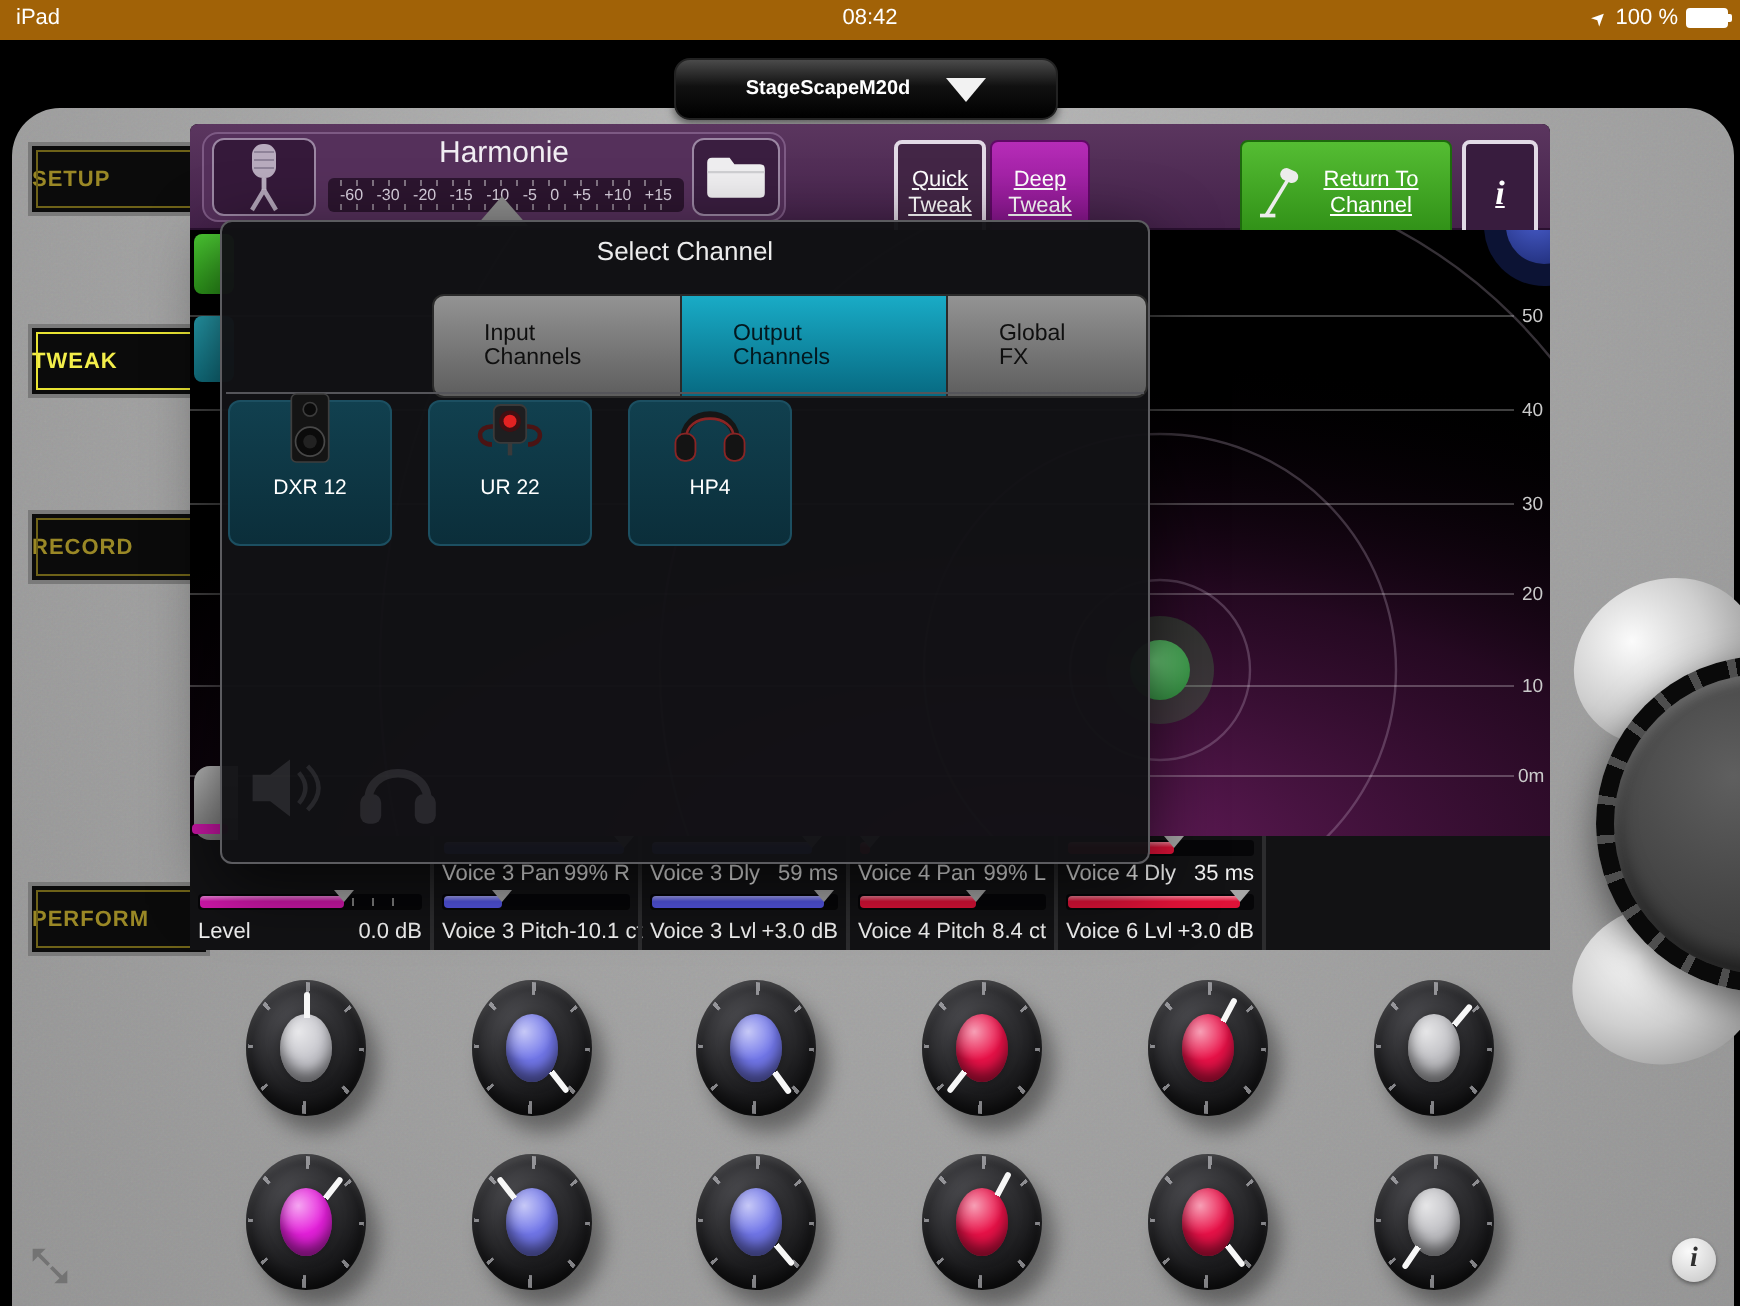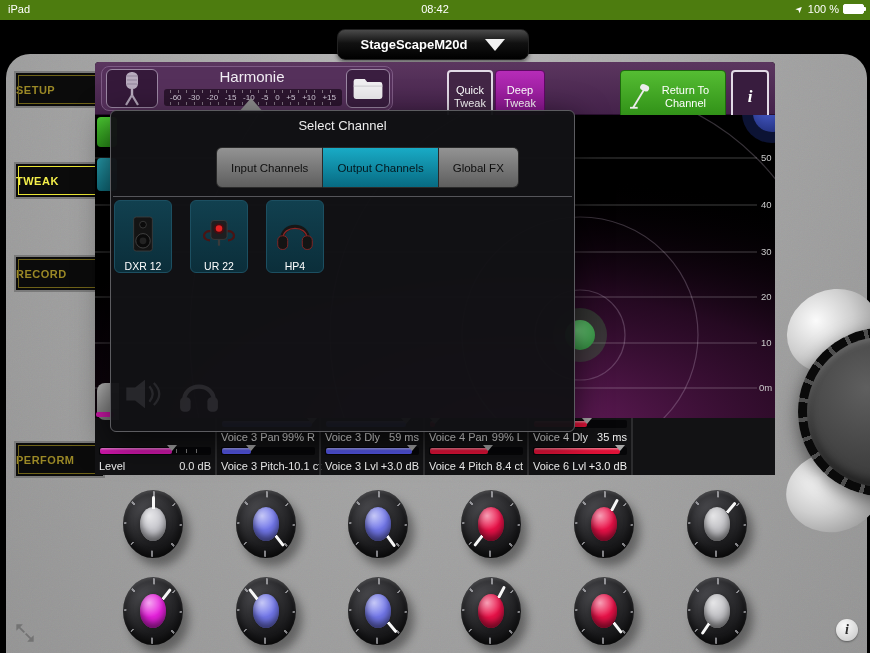--- a/index.html
+++ b/index.html
@@ -1,37 +1,37 @@
 <!DOCTYPE html>
 <html><head>
 <meta charset="utf-8">
 <style>
   html,body{margin:0;padding:0;background:#000;}
   *{box-sizing:border-box;}
   body{font-family:"Liberation Sans","DejaVu Sans",sans-serif;}
   #stage{position:relative;width:870px;height:653px;overflow:hidden;background:#000;}
 
   
-  .statusbar{position:absolute;left:0;top:0;width:870px;height:20px;background:#4d7c0f;color:#fff;font-size:11px;}
+  .statusbar{position:absolute;left:0;top:0;width:870px;height:20px;background:#a16207;color:#fff;font-size:11px;}
   .sb-left{position:absolute;left:8px;top:3px;}
   .sb-time{position:absolute;left:0;right:0;top:3px;text-align:center;font-weight:normal;}
   .sb-right{position:absolute;right:6px;top:3px;display:flex;align-items:center;gap:4px;}
   .loc-arrow{display:inline-block;transform:rotate(-45deg);font-size:9px;line-height:1;}
   .batt{width:21px;height:10px;border:1px solid #fff;border-radius:2px;background:#fff;position:relative;}
   .batt::after{content:"";position:absolute;right:-3px;top:2px;width:2px;height:4px;background:#fff;border-radius:0 1px 1px 0;}
 
   
   .bezel{position:absolute;left:6px;top:54px;width:861px;height:599px;border-radius:24px 24px 0 0;
     background:radial-gradient(ellipse at 50% -10%,#b9b9b9,#a2a2a2 55%,#949494 100%);}
   .noise{position:absolute;inset:0;border-radius:24px 24px 0 0;opacity:.08;pointer-events:none;}
 
   
   .title-btn{position:absolute;left:337px;top:29px;width:192px;height:31px;border-radius:8px;
     background:linear-gradient(#4a4a4a,#111 45%,#000);border:1px solid #222;color:#fff;
-    display:flex;align-items:center;justify-content:center;gap:18px;font-size:13px;font-weight:bold;
+    display:flex;align-items:center;justify-content:center;gap:18px;font-size:10px;font-weight:bold;
     box-shadow:0 2px 4px rgba(0,0,0,.5);}
   .title-caret{width:0;height:0;border-left:10px solid transparent;border-right:10px solid transparent;border-top:12px solid #f2f2f2;}
 
   
   .side-btn{position:absolute;left:14px;width:91px;height:37px;background:#0b0b0b;border:2px solid #7a7a7a;
     color:var(--txt);font-size:11px;font-weight:bold;letter-spacing:.5px;display:flex;align-items:center;}
   .side-btn::before{content:"";position:absolute;inset:2px;border:1px solid var(--yl);}
   .side-btn{--yl:#6e6218;--txt:#9a8826;}
   .side-btn.active{--yl:#e9e433;--txt:#f3ee4a;}
 
@@ -42,21 +42,21 @@
   .micbox{position:absolute;left:4px;top:2px;width:52px;height:39px;background:#35193a;border:1px solid #9b87a3;border-radius:6px;display:flex;align-items:center;justify-content:center;}
   .chan-name{position:absolute;left:60px;top:1px;width:180px;text-align:center;color:#f1edf3;font-size:15px;}
   .meter{position:absolute;left:62px;top:22px;width:178px;height:17px;background:#2c152f;border-radius:3px;
     display:flex;align-items:center;justify-content:space-between;padding:0 6px;color:#d8d0de;font-size:8px;}
   .meter::before,.meter::after{content:"";position:absolute;left:6px;right:6px;height:3px;
     background:repeating-linear-gradient(90deg,rgba(255,255,255,.4) 0 1px,transparent 1px 8px);}
   .meter::before{top:1px;} .meter::after{bottom:1px;}
   .meter-ptr{position:absolute;left:47%;top:31px;width:0;height:0;border-left:13px solid transparent;border-right:13px solid transparent;border-bottom:15px solid #8d8d8d;}
   .folder-btn{position:absolute;left:244px;top:2px;width:44px;height:39px;background:#3a1e40;border:1px solid #9b87a3;border-radius:6px;display:flex;align-items:center;justify-content:center;}
   .tb-btn{position:absolute;top:8px;height:54px;border-radius:4px;color:#fff;font-size:11px;line-height:1.2;
-    display:flex;align-items:center;justify-content:center;text-align:center;}
+    display:flex;align-items:center;justify-content:center;text-align:center;text-decoration:underline;}
   .quick{left:352px;width:46px;background:#432646;border:2px solid #e2dae6;}
   .deep{left:400px;width:50px;background:linear-gradient(#b62cb8,#7d0f83);border:1px solid #5e0a64;}
   .return{left:525px;width:106px;background:linear-gradient(#55bd33,#2b8a13);border:1px solid #1d6a0c;gap:5px;}
   .info-btn{left:636px;width:38px;background:#381c3e;border:2px solid #e2dae6;font-size:17px;font-weight:bold;font-style:italic;font-family:"Liberation Serif",serif;}
 
   .display{position:absolute;left:0;top:53px;width:680px;height:303px;overflow:hidden;background:#000;}
 
   
   .sliver{position:absolute;z-index:6;}
   .sliver-green{left:97px;top:117px;width:20px;height:30px;border-radius:4px;background:linear-gradient(#4cc933,#2e9a1b);}
@@ -76,29 +76,29 @@
   .pfill{position:absolute;left:1px;top:1px;bottom:1px;width:var(--pct);background:linear-gradient(rgba(255,255,255,.45),rgba(255,255,255,0) 45%),var(--col);border-radius:2px;}
   .pmark{position:absolute;top:-2px;left:calc(var(--pct) - 4px);width:0;height:0;border-left:5px solid transparent;border-right:5px solid transparent;border-top:6px solid #a6a6a6;}
   .lvl-ticks{position:absolute;right:6px;top:2px;bottom:2px;width:34%;
     background:repeating-linear-gradient(90deg,transparent 0 9px,#7d7d7d 9px 10px);}
 
   
   .dialog{position:absolute;left:110px;top:110px;width:465px;height:322px;background:rgba(18,18,21,.97);
     border:1px solid #5c5c60;border-radius:6px;z-index:20;box-shadow:0 10px 34px rgba(0,0,0,.65);}
   .dlg-title{position:absolute;left:0;right:0;top:7px;text-align:center;color:#ececec;font-size:13px;}
   .tabs{position:absolute;left:105px;top:36px;height:36px;display:flex;}
-  .tab{height:41px;border:1px solid #2a2a2a;border-left-width:0;background:linear-gradient(#939393,#5e5e5e);
-    color:#0f0f0f;font-size:11.5px;display:flex;align-items:center;justify-content:flex-start;padding:0 14px;}
+  .tab{height:52px;border:1px solid #2a2a2a;border-left-width:0;background:linear-gradient(#939393,#5e5e5e);
+    color:#0f0f0f;font-size:11.5px;display:flex;align-items:center;justify-content:flex-start;padding:0 25px;}
   .tab:first-child{border-left-width:1px;border-radius:6px 0 0 6px;}
   .tab:last-child{border-radius:0 6px 6px 0;}
   .tab.active{background:linear-gradient(#19abc6,#076a82);color:#03181f;}
   .dlg-sep{position:absolute;left:2px;right:2px;top:85px;height:1px;background:#55555a;}
   .chan-grid{position:absolute;left:3px;top:89px;display:flex;gap:18px;}
-  .chan-btn{width:58px;height:73px;border-radius:6px;background:linear-gradient(#11404f,#0b2e3a);border:1px solid #1c4f61;
-    display:flex;flex-direction:column;align-items:center;justify-content:flex-end;padding-bottom:0;gap:4px;
+  .chan-btn{width:82px;height:73px;border-radius:6px;background:linear-gradient(#11404f,#0b2e3a);border:1px solid #1c4f61;
+    display:flex;flex-direction:column;align-items:center;justify-content:flex-end;padding-bottom:22px;gap:4px;
     color:#fff;font-size:10.5px;}
   .chan-icon{height:44px;display:flex;align-items:center;justify-content:center;}
   .dlg-faint{position:absolute;opacity:.25;}
 
   
   .knob{position:absolute;width:60px;height:68px;border-radius:50%;
     background:radial-gradient(circle at 38% 30%,#4c4c50,#1a1a1c 62%,#0a0a0a);
     box-shadow:6px 8px 10px rgba(0,0,0,.38), inset 0 -4px 8px rgba(0,0,0,.6), inset 0 2px 3px rgba(255,255,255,.15);}
   .knob .ticks{position:absolute;inset:1px;border-radius:50%;
     background:repeating-conic-gradient(rgba(225,225,230,.55) 0 3.5deg,transparent 3.5deg 45deg);

